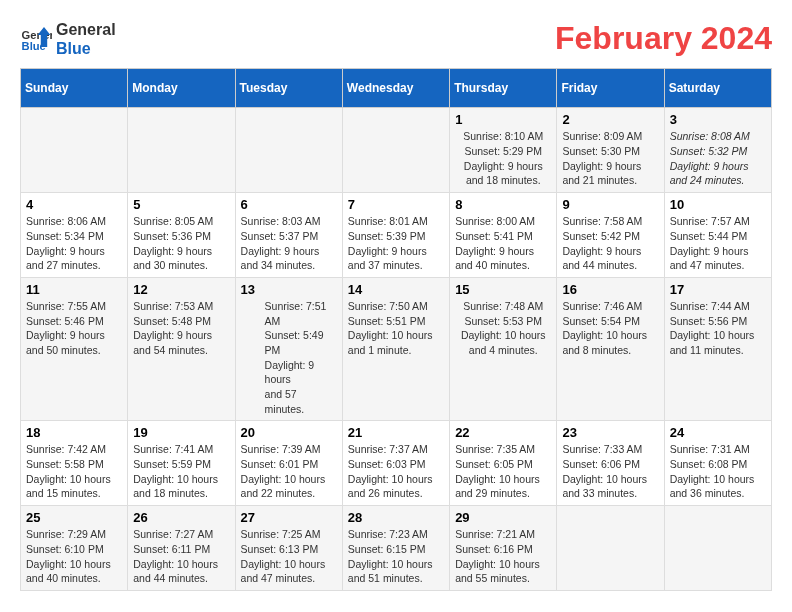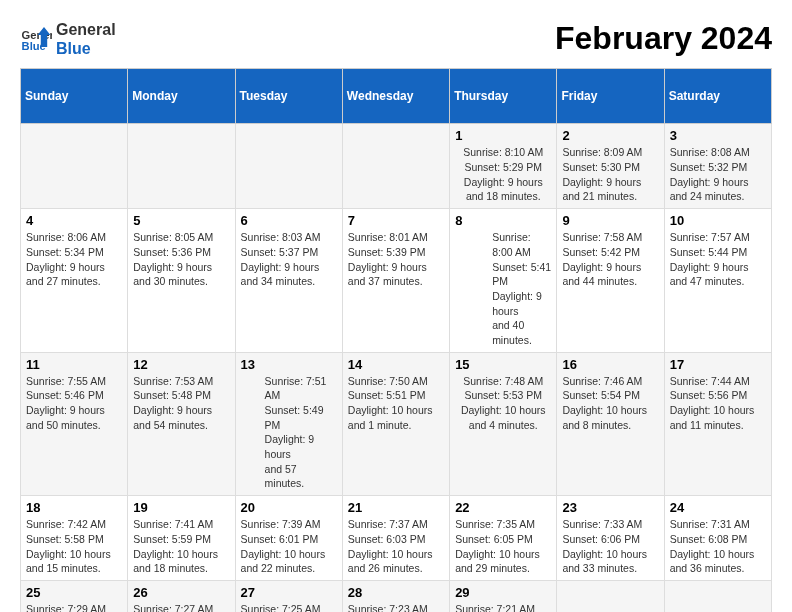--- a/index.html
+++ b/index.html
@@ -24,38 +24,38 @@
     .logo-icon {
       width: 32px;
       height: 32px;
     }
     .title-block {
       text-align: right;
     }
     .main-title {
       font-size: 32px;
       font-weight: bold;
-      color: #000000;
+      color: #ef4444;
       text-align: right;
     }
     .subtitle {
       font-size: 18px;
       color: #555;
     }
     table {
       width: 100%;
       border-collapse: collapse;
       font-size: 11px;
     }
     thead tr {
       background-color: #1565c0;
       color: #fff;
     }
     thead th {
-      padding: 20px 4px;
+      padding: 12px 4px;
       text-align: left;
       font-weight: bold;
       font-size: 12px;
       border: 1px solid #ccc;
     }
     tbody tr {
       vertical-align: top;
     }
     tbody tr:nth-child(odd) {
       background-color: #f5f5f5;
@@ -129,21 +129,21 @@
         </td>
         <td>
           <span class="day-number">2</span>
           <div class="day-info" style="white-space: pre-line;">Sunrise: 8:09 AM
 Sunset: 5:30 PM
 Daylight: 9 hours
 and 21 minutes.</div>
         </td>
         <td>
           <span class="day-number">3</span>
-          <div class="day-info" style="white-space: pre-line;">Sunrise: 8:08 AM
+          <div class="day-info" style="white-space: pre-line; font-style: italic;">Sunrise: 8:08 AM
 Sunset: 5:32 PM
 Daylight: 9 hours
 and 24 minutes.</div>
         </td>
       </tr>
       <tr>
         <td>
           <span class="day-number">4</span>
           <div class="day-info" style="white-space: pre-line;">Sunrise: 8:06 AM
 Sunset: 5:34 PM
@@ -166,21 +166,21 @@
         </td>
         <td>
           <span class="day-number">7</span>
           <div class="day-info" style="white-space: pre-line;">Sunrise: 8:01 AM
 Sunset: 5:39 PM
 Daylight: 9 hours
 and 37 minutes.</div>
         </td>
         <td>
           <span class="day-number">8</span>
-          <div class="day-info" style="white-space: pre-line; margin-left: 37px;">Sunrise: 8:00 AM
+          <div class="day-info" style="white-space: pre-line;">Sunrise: 8:00 AM
 Sunset: 5:41 PM
 Daylight: 9 hours
 and 40 minutes.</div>
         </td>
         <td>
           <span class="day-number">9</span>
           <div class="day-info" style="white-space: pre-line;">Sunrise: 7:58 AM
 Sunset: 5:42 PM
 Daylight: 9 hours
 and 44 minutes.</div>

